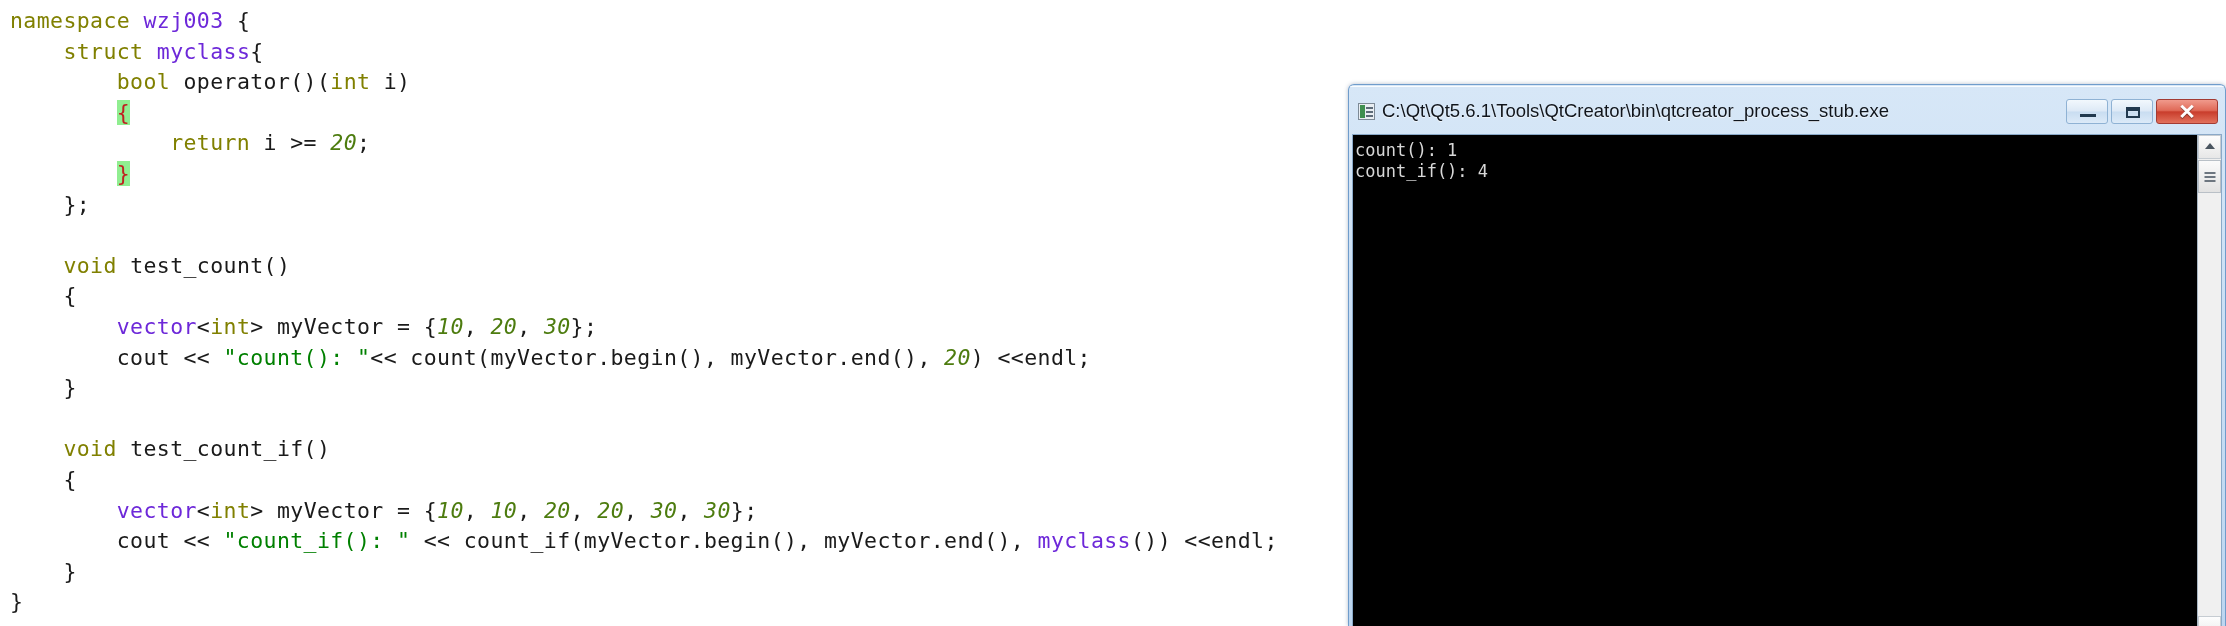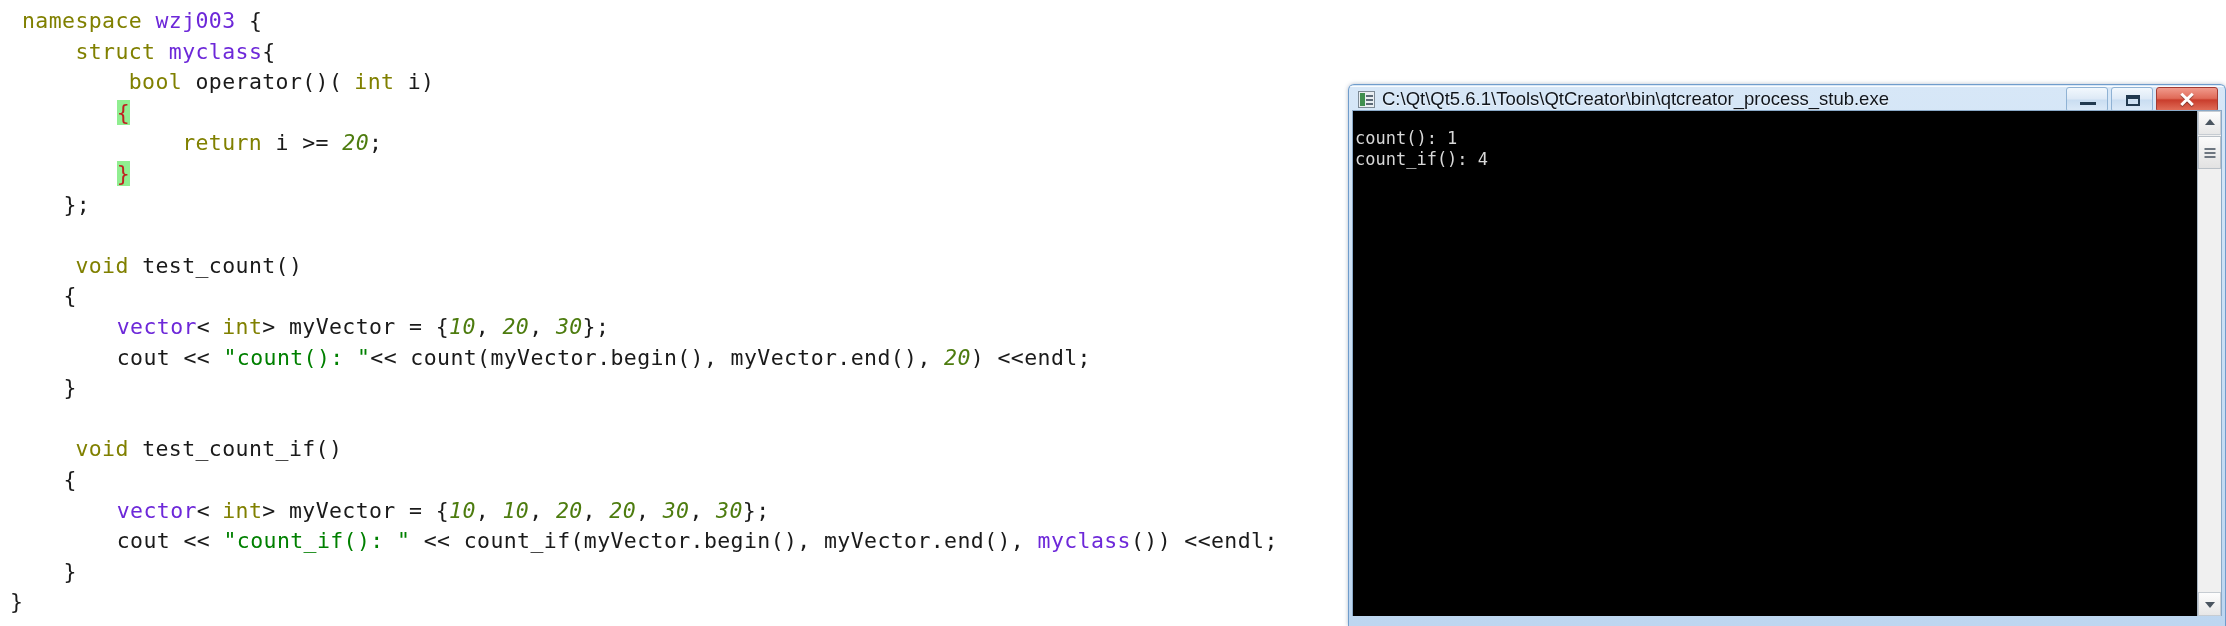--- a/index.html
+++ b/index.html
@@ -29,21 +29,21 @@
     left: 10px;
     top: 6px;
     font-family: "DejaVu Sans Mono", "Liberation Mono", monospace;
     font-size: 21.5px;
     line-height: 30.6px;
     white-space: pre;
     color: #1a1a1a;
     letter-spacing: 0.4px;
   }
   #code .ln { display: block; height: 30.6px; }
-  .kw    { color: #808000; margin-left: 12px; }
+  .kw    { color: #808000; }
   .typ   { color: #6d28d9; }
   .str   { color: #008000; }
   .num   { color: #4d7c0f; font-style: italic; }
   .pl    { color: #1a1a1a; }
   .brace-hl {
     background: #90ee90;
     color: #c02020;
   }
 
   
@@ -64,21 +64,21 @@
   #console-window::before {
     content: "";
     position: absolute;
     left: 1px; right: 1px; top: 1px;
     height: 1px;
     background: rgba(255,255,255,0.85);
     border-radius: 5px 5px 0 0;
   }
   #titlebar {
     position: relative;
-    height: 22px;
+    height: 46px;
     display: flex;
     align-items: center;
     padding: 0 2px 0 6px;
   }
   #app-icon {
     width: 17px; height: 17px;
     flex: 0 0 17px;
     margin-right: 7px;
     position: relative;
     background: #e9eef2;
@@ -160,21 +160,21 @@
     height: 506px;
     background: #000000;
     border: 1px solid #8aa9c8;
     border-bottom: none;
     box-sizing: border-box;
     overflow: hidden;
   }
   #console-text {
     position: absolute;
     left: 2px;
-    top: 17px;
+    top: 5px;
     font-family: "DejaVu Sans Mono", "Liberation Mono", monospace;
     font-size: 17px;
     line-height: 21px;
     color: #d8d8d8;
     white-space: pre;
   }
   
   #scrollbar {
     position: absolute;
     right: 0; top: 0; bottom: 0;

